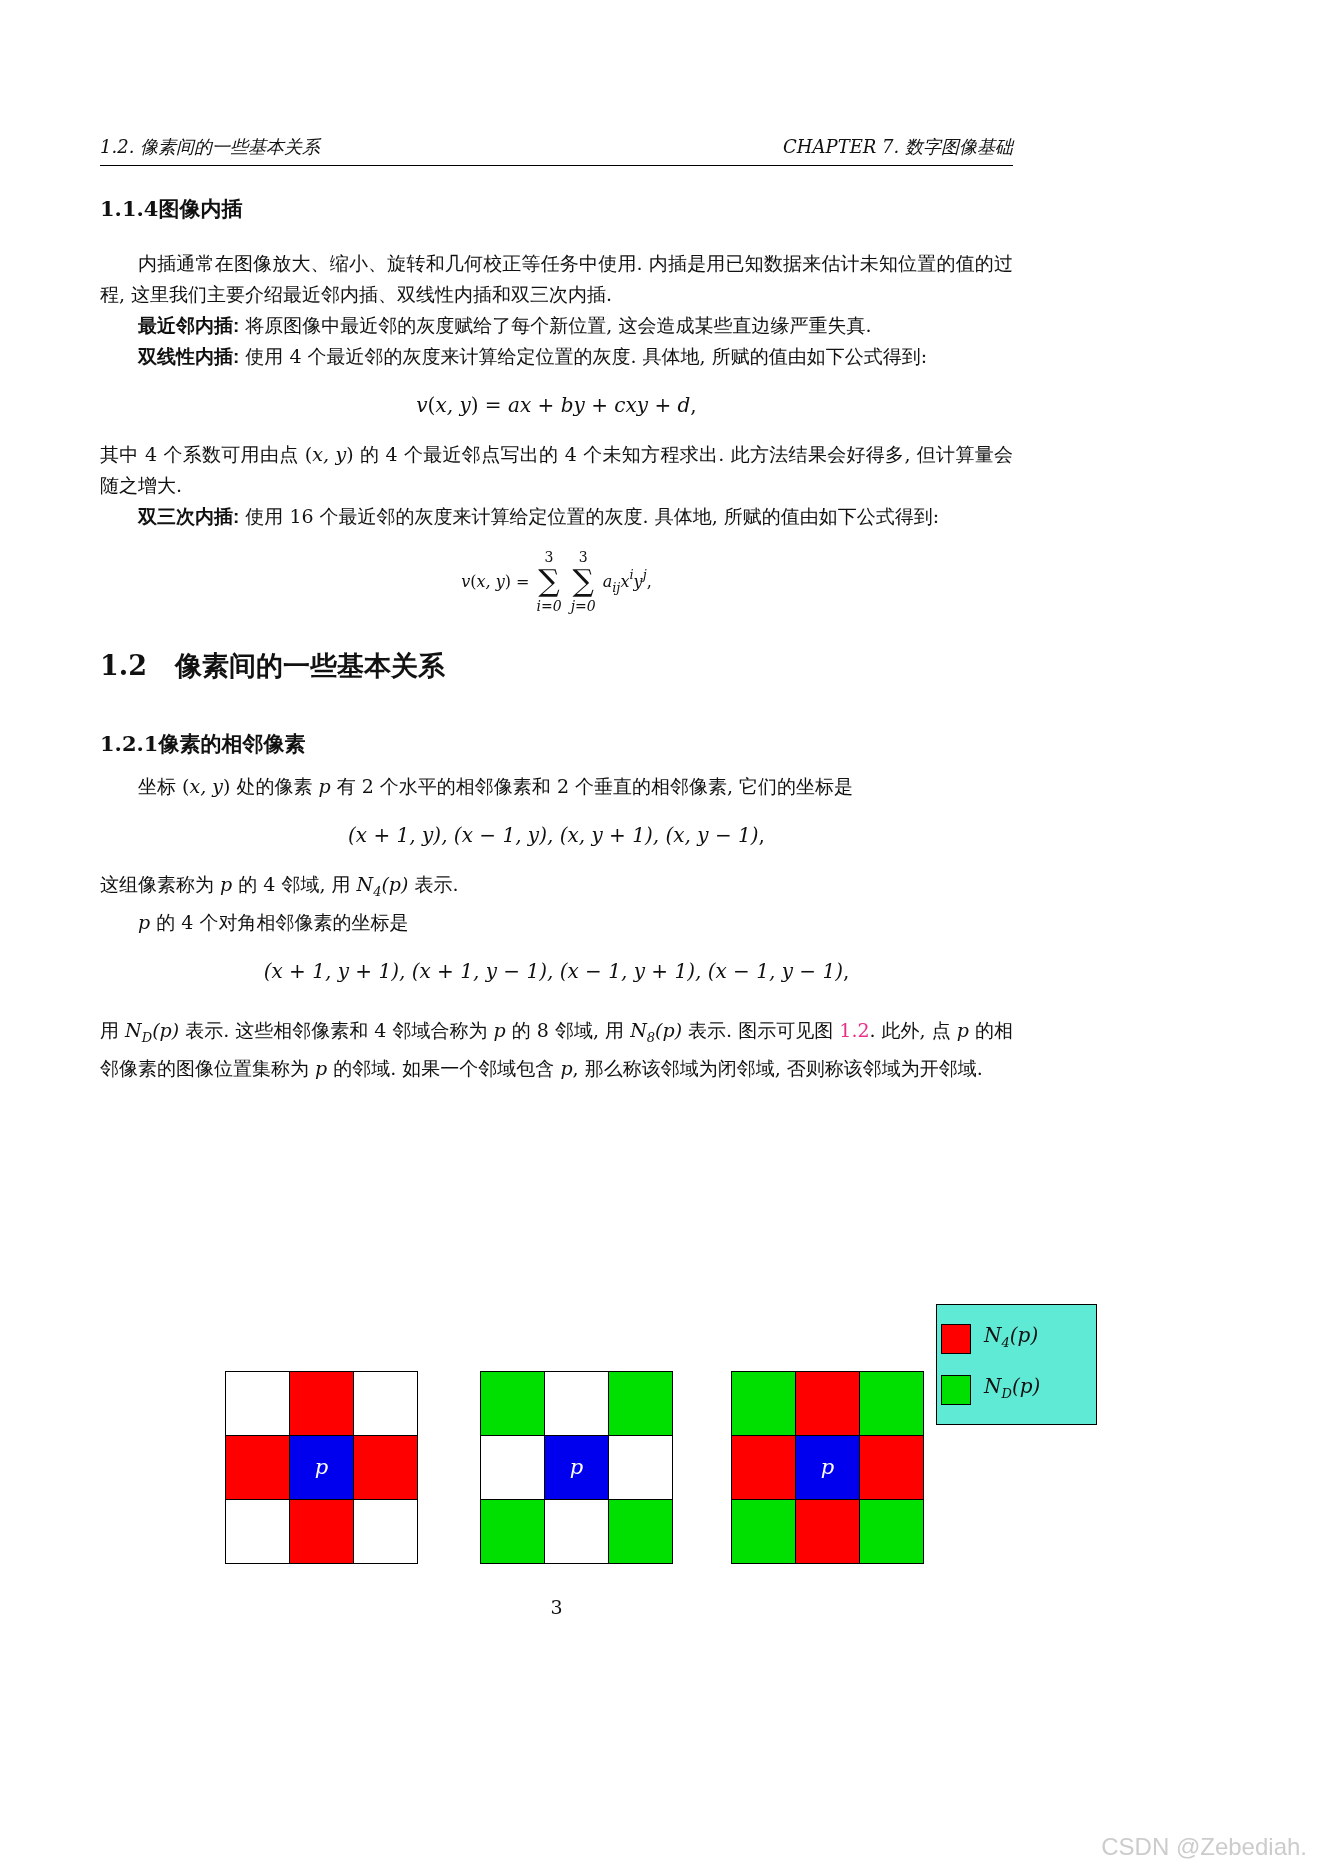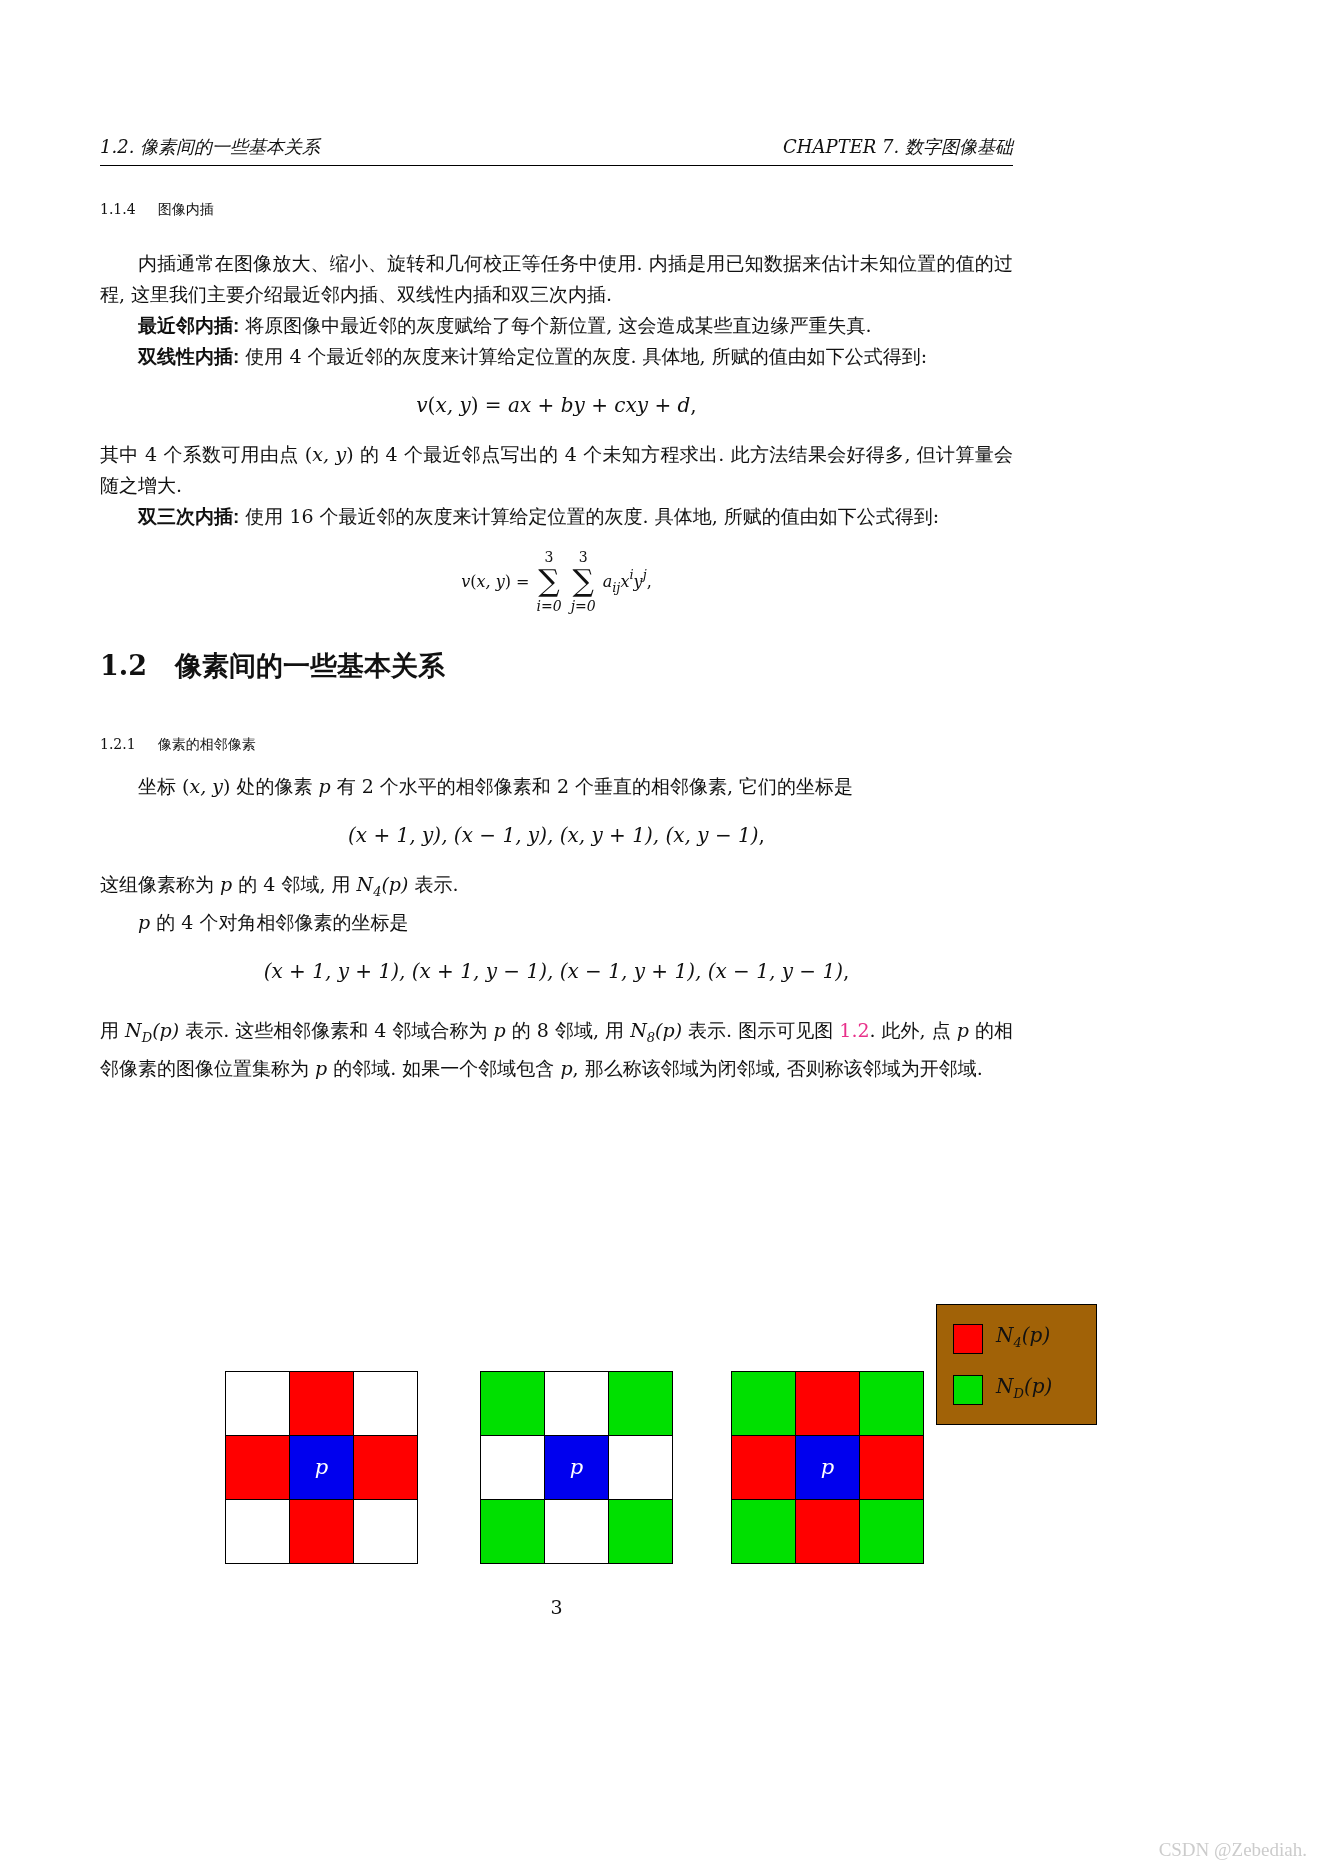--- a/index.html
+++ b/index.html
@@ -10,21 +10,21 @@
   }
   .content { position:absolute; left:100px; top:136px; width:913px; }
 
   .running-header {
     display:flex; justify-content:space-between; align-items:flex-end;
     font-size:18px; line-height:22px; font-style:italic;
     border-bottom:1.5px solid #000; padding-bottom:7px;gap:12px;
   }
 
   .h2 { margin-top:36px; font-size:27px; font-weight:bold; line-height:34px; display:flex; gap:28px; }
-  .h3 { margin-top:30px; font-size:14px; font-weight:normal; line-height:26px; display:flex; gap:22px; }
+  .h3 { margin-top:30px; font-size:21px; font-weight:bold; line-height:26px; display:flex; }
   .h-num { font-family:"DejaVu Serif", serif; }
   .h-title { font-family:"Liberation Sans", sans-serif; }
 
   .para { font-size:19px; line-height:31px; text-align:justify; }
   .para.indent { text-indent:2em; }
   .mt26 { margin-top:26px; } .mt14 { margin-top:14px; } .mt28 { margin-top:28px; }
 
   .formula { margin:18px 0; text-align:center; font-size:20px; line-height:31px; }
   .formula-sum { display:flex; justify-content:center; align-items:center; gap:5px; margin:18px 0; }
 
@@ -44,33 +44,33 @@
     position:absolute; top:67px;
     display:grid; grid-template-columns:repeat(3,63px); grid-auto-rows:63px;
     gap:1px; background:#000; border:1px solid #000;
   }
   .cell.center {
     display:flex; align-items:center; justify-content:center;
     color:#fff; font-style:italic; font-size:21px;
   }
   .legend {
     position:absolute; left:836px; top:0; width:161px;
-    border:1px solid #000; background:#a16207;
-    padding:15px 16px; display:flex; flex-direction:column; gap:13px;
+    border:1px solid #000; background:#5eead4;
+    padding:15px 4px; display:flex; flex-direction:column; gap:13px;
   }
   .legend-row { display:flex; align-items:center; gap:13px; }
   .swatch { width:30px; height:30px; display:inline-block; border:1px solid #000; }
   .legend-label { font-size:20px; line-height:30px; }
 
   .caption { margin-top:30px; text-align:center; font-size:19px; line-height:28px; }
   .page-number { margin-top:30px; text-align:center; font-size:19px; }
 
   .watermark {
     position:absolute; right:16px; bottom:10px;
-    font-family:Liberation Serif, serif; font-size:19px; color:#cccccc;
+    font-family:Liberation Sans, sans-serif; font-size:24px; color:#cccccc;
   }
 </style>
 </head>
 <body>
 
 <div class="page">
   <div class="content">
 
     <div class="running-header">
       <span>1.2. 像素间的一些基本关系</span>

